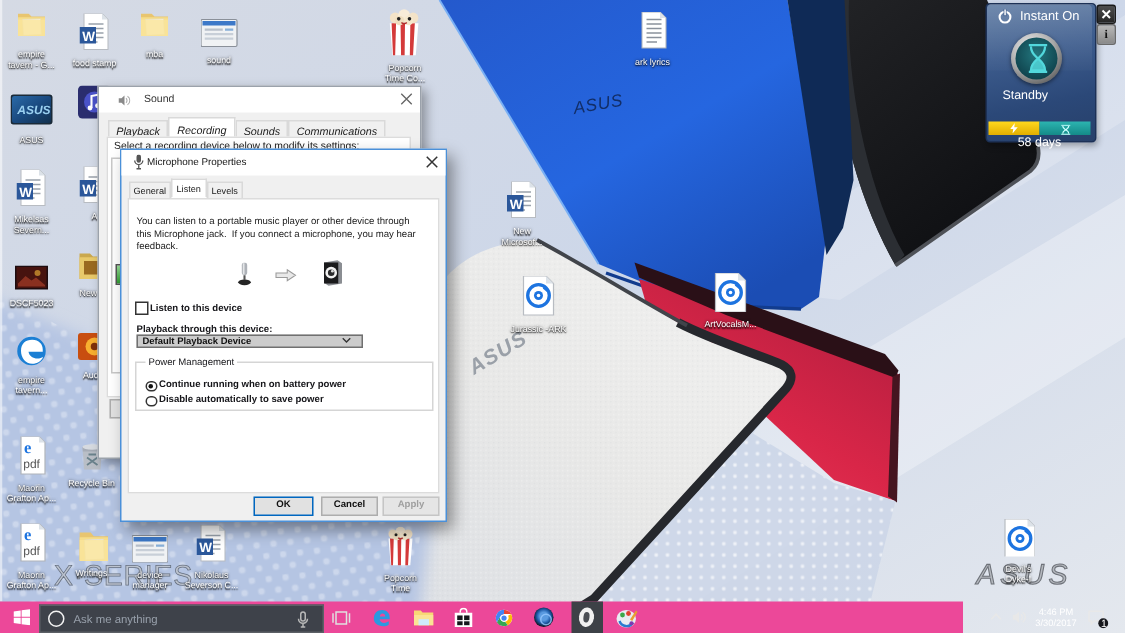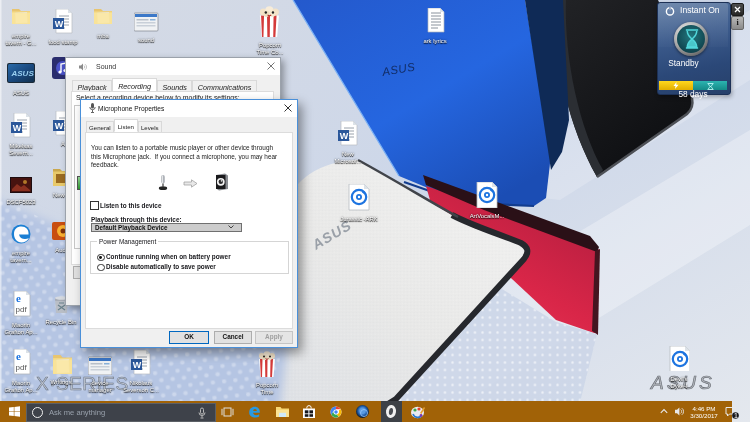--- a/index.html
+++ b/index.html
@@ -381,21 +381,21 @@
   <svg style="position:absolute;left:50px;top:80.5px;" width="7" height="7" viewBox="0 0 7 7">
       <path d="M0.5,0.5 H6.5 M0.5,6.5 H6.5 M1.5,1 C1.5,2.5 3,3 3.5,3.5 C4,3 5.5,2.5 5.5,1 M1.5,6 C1.5,4.5 3,4 3.5,3.5 C4,4 5.5,4.5 5.5,6" stroke="#cff" stroke-width="0.8" fill="none"></path>
     </svg>
   <div style="position:absolute;left:74px;top:1px;width:11px;height:11px;background:linear-gradient(180deg,#4e4e4e,#262626);border:1px solid #1a1a1a;border-radius:2px;"></div>
   <svg style="position:absolute;left:77px;top:4px;" width="7" height="7" viewBox="0 0 7 7">
       <path d="M1,1 L6,6 M6,1 L1,6" stroke="#fff" stroke-width="1.3"></path>
     </svg>
   <div style="position:absolute;left:74px;top:14px;width:11px;height:12px;background:linear-gradient(180deg,#b8b8b8,#8a8a8a);border:1px solid #6a6a6a;border-radius:2px;color:#111;font-size:8px;text-align:center;line-height:12px;font-weight:bold;font-family:'Liberation Serif',serif;">i</div>
 </div>
 
-<div id="tb" style="position:absolute;left:0;top:401px;width:732px;height:21px;background:#a16207;opacity:0.999;">
+<div id="tb" style="position:absolute;left:0;top:401px;width:642px;height:21px;background:#ec4899;opacity:0.999;">
   <svg style="position:absolute;left:9px;top:5px;" width="11" height="11" viewBox="0 0 11 11">
       <path fill="#fff" d="M0,1.6 L4.8,1 V5.2 H0 Z M5.4,0.9 L11,0.2 V5.2 H5.4 Z M0,5.8 H4.8 V10 L0,9.4 Z M5.4,5.8 H11 V10.8 L5.4,10.1 Z"></path>
     </svg>
   <div style="position:absolute;left:26px;top:2px;width:188px;height:17px;background:#3e424a;border:1px solid #5c6066;">
     <div style="position:absolute;left:5px;top:2.5px;width:9px;height:9px;border:1.7px solid #f2f2f2;border-radius:50%;"></div>
     <div style="position:absolute;left:22px;top:4px;color:#98a0ab;font-size:7.6px;">Ask me anything</div>
     <svg style="position:absolute;right:9px;top:2.5px;" width="8" height="12" viewBox="0 0 8 12">
         <path fill="none" stroke="#b8b8b8" stroke-width="1" d="M4,1 a1.5,1.5 0 0 1 1.5,1.5 v3 a1.5,1.5 0 0 1 -3,0 v-3 A1.5,1.5 0 0 1 4,1 Z M1,5.5 a3,3 0 0 0 6,0 M4,8.5 V10.5 M2.5,11 H5.5"></path>
       </svg>
   </div>

